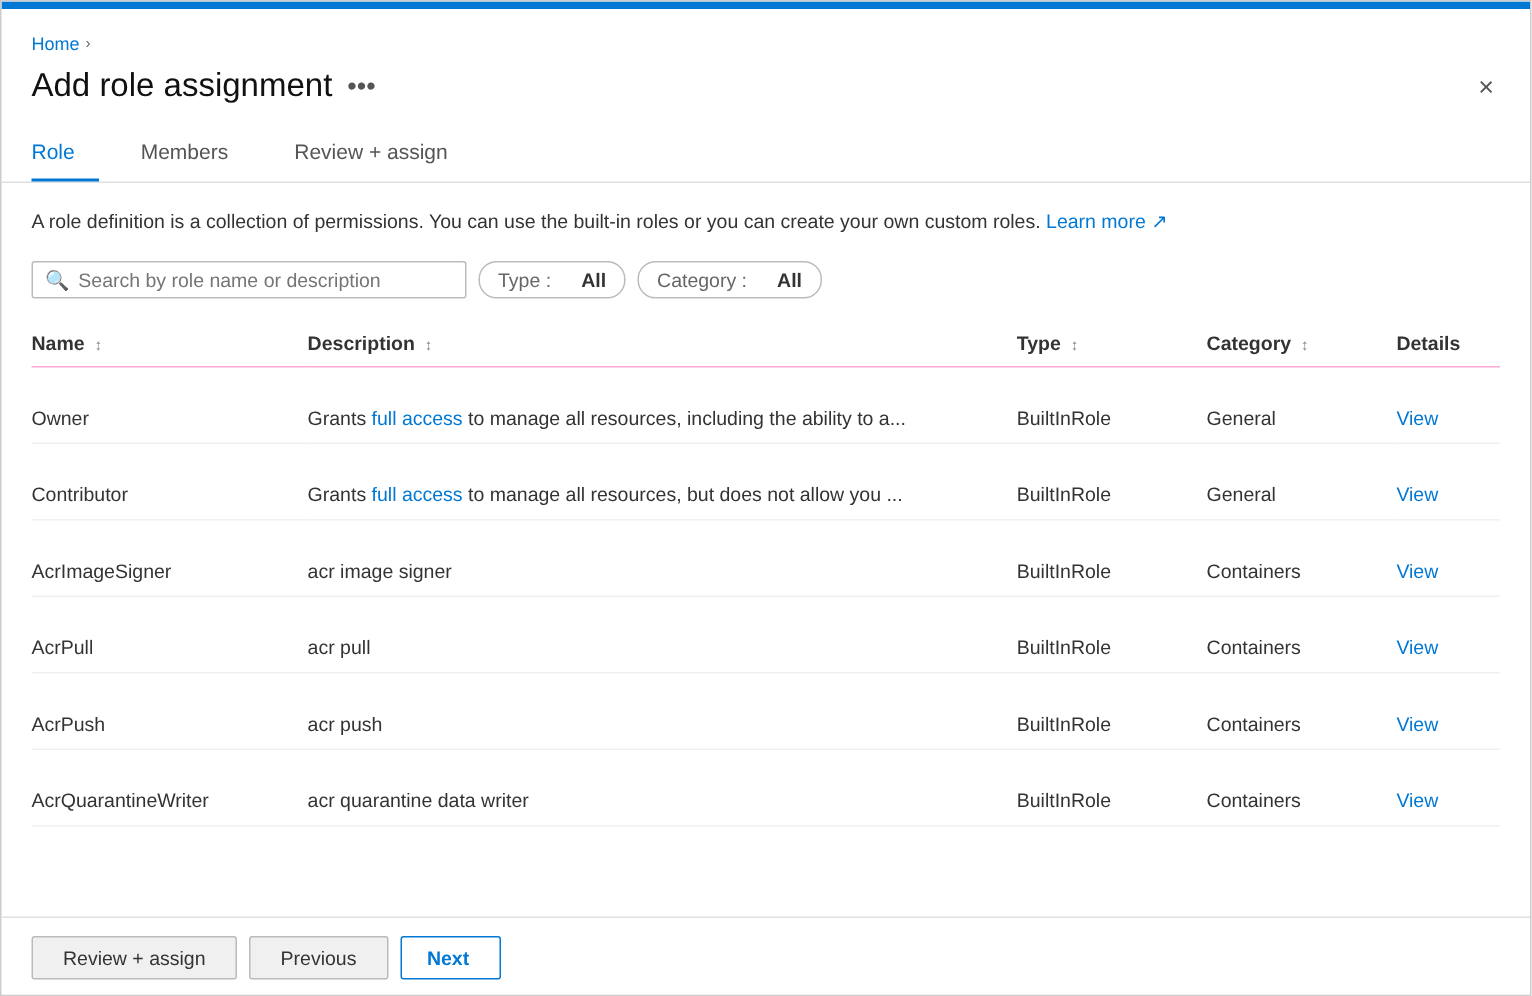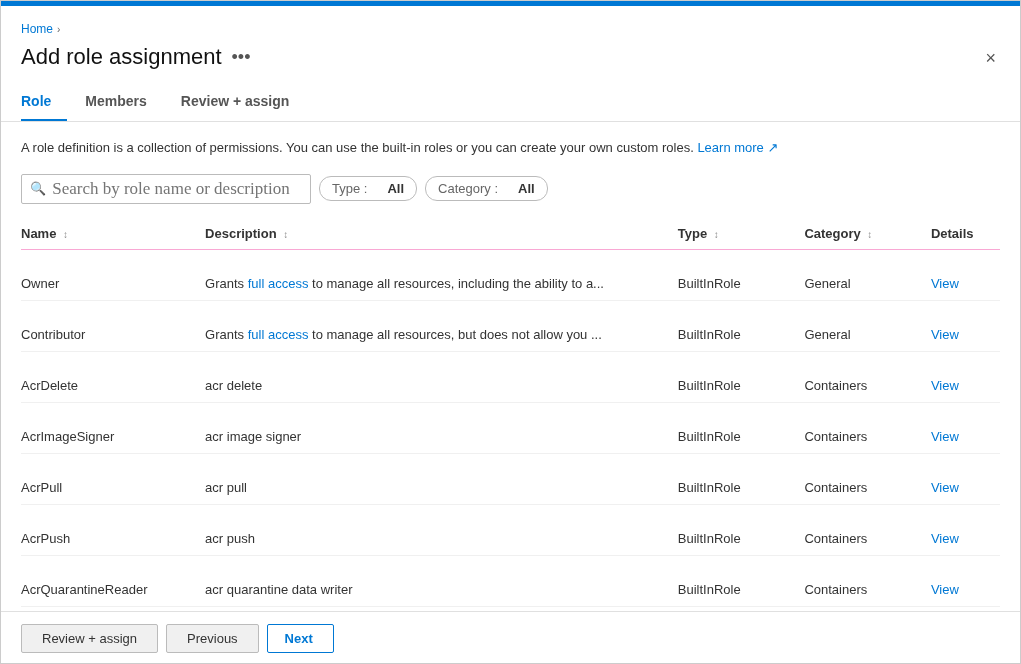--- a/index.html
+++ b/index.html
@@ -66,22 +66,21 @@
     .close-btn {
       background: none;
       border: none;
       font-size: 18px;
       cursor: pointer;
       color: #555;
       padding: 4px;
     }
     .tabs-row {
       display: flex;
-      gap: 2px;
-      font-weight: bold;
+      gap: 12px;
     }
     .tab {
       padding: 8px 16px 10px 0;
       margin-right: 16px;
       cursor: pointer;
       font-size: 14px;
       color: #555;
       border-bottom: 2px solid transparent;
       text-decoration: none;
     }
@@ -116,25 +115,24 @@
       align-items: center;
       border: 1px solid #bbb;
       border-radius: 2px;
       padding: 4px 8px;
       width: 290px;
       background: #fff;
     }
     .search-box input {
       border: none;
       outline: none;
-      font-size: 17px;
+      font-size: 13px;
       color: #0f172a;
       width: 100%;
       background: transparent;
-      font-family: Liberation Serif, serif;
     }
     .search-icon {
       color: #666;
       margin-right: 6px;
       font-size: 13px;
     }
     .filter-btn {
       display: flex;
       align-items: center;
       border: 1px solid #bbb;
@@ -298,27 +296,20 @@
               <td class="view-link"><a href="#">View</a></td>
             </tr>
             <tr>
               <td>Contributor</td>
               <td>Grants <a href="#">full access</a> to manage all resources, but does not allow you ...</td>
               <td>BuiltInRole</td>
               <td>General</td>
               <td class="view-link"><a href="#">View</a></td>
             </tr>
             <tr>
-              <td>AcrDelete</td>
-              <td>acr delete</td>
-              <td>BuiltInRole</td>
-              <td>Containers</td>
-              <td class="view-link"><a href="#">View</a></td>
-            </tr>
-            <tr>
               <td>AcrImageSigner</td>
               <td>acr image signer</td>
               <td>BuiltInRole</td>
               <td>Containers</td>
               <td class="view-link"><a href="#">View</a></td>
             </tr>
             <tr>
               <td>AcrPull</td>
               <td>acr pull</td>
               <td>BuiltInRole</td>
@@ -326,21 +317,21 @@
               <td class="view-link"><a href="#">View</a></td>
             </tr>
             <tr>
               <td>AcrPush</td>
               <td>acr push</td>
               <td>BuiltInRole</td>
               <td>Containers</td>
               <td class="view-link"><a href="#">View</a></td>
             </tr>
             <tr>
-              <td>AcrQuarantineReader</td>
+              <td>AcrQuarantineWriter</td>
               <td>acr quarantine data writer</td>
               <td>BuiltInRole</td>
               <td>Containers</td>
               <td class="view-link"><a href="#">View</a></td>
             </tr>
           </tbody>
       </table>
     </div>
   </div>
 

